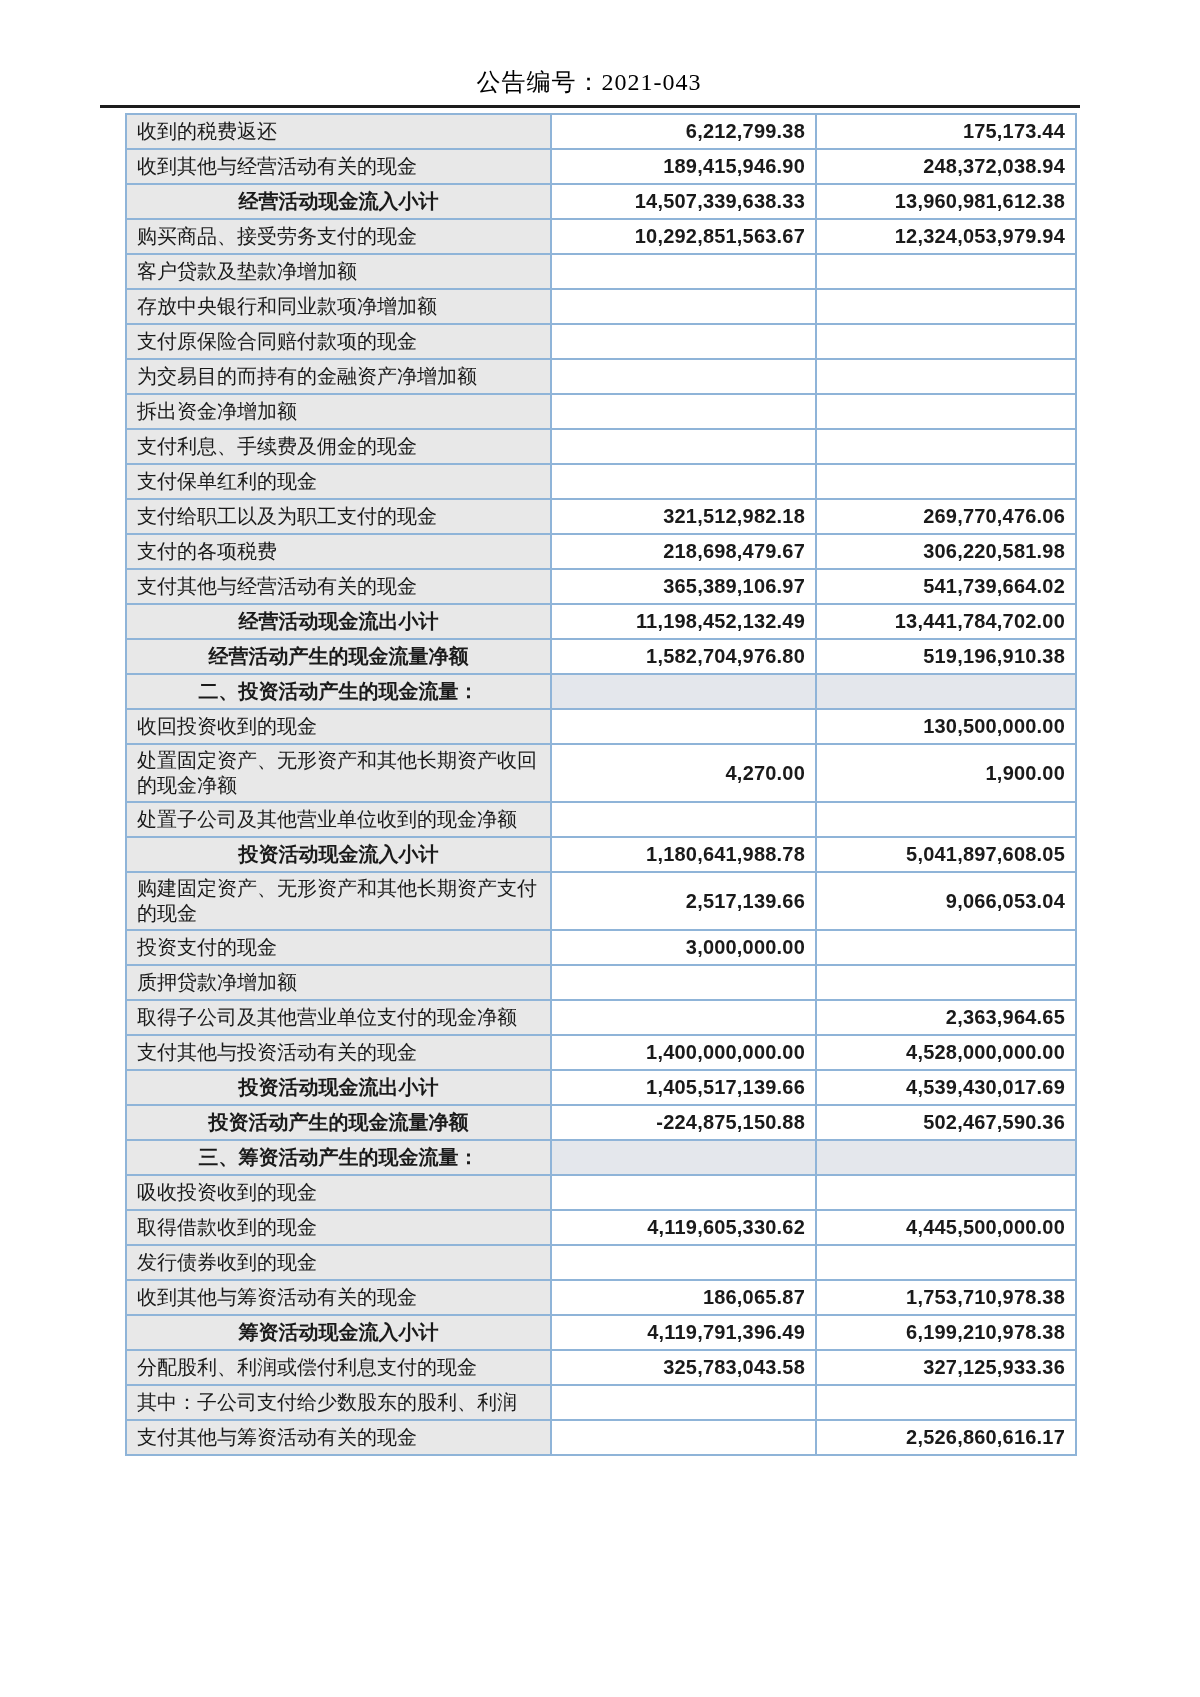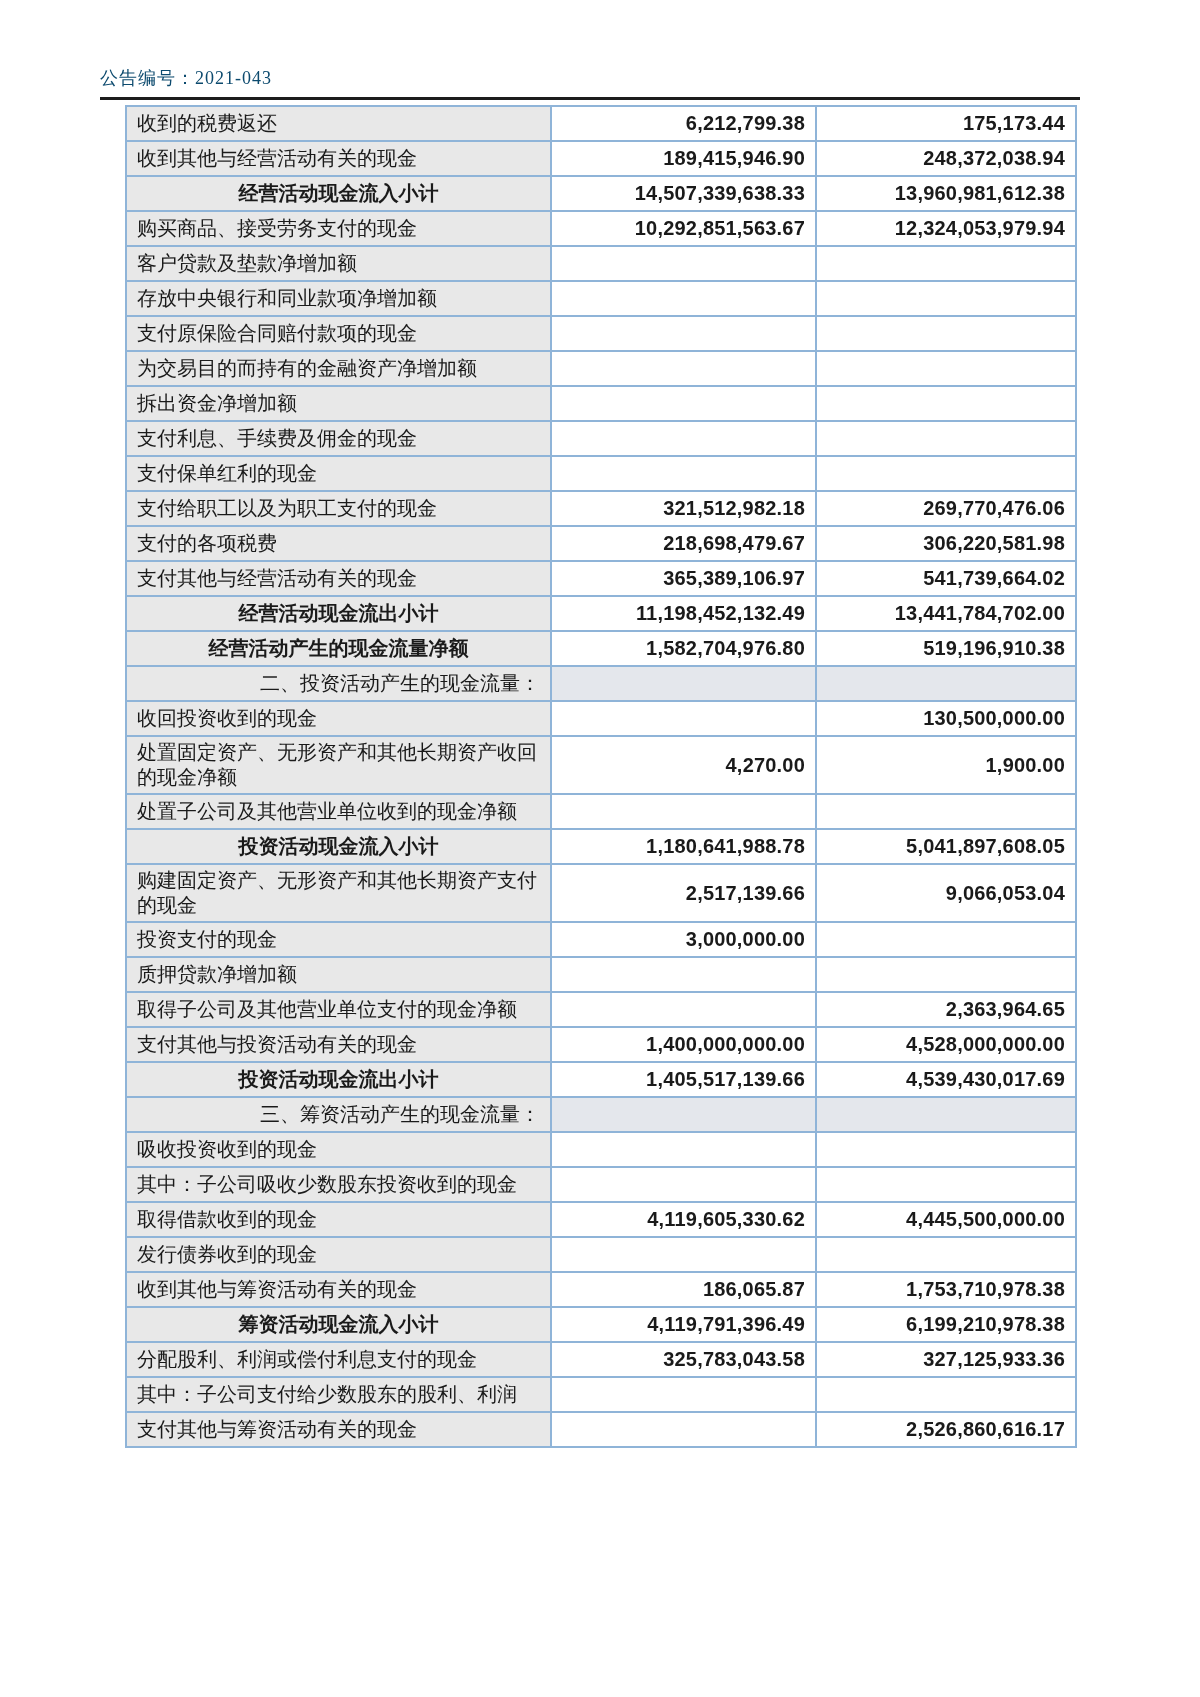--- a/index.html
+++ b/index.html
@@ -16,24 +16,24 @@
     font-family:"Liberation Serif","DejaVu Serif",serif;
     overflow:hidden;
   }
   .page{
     width:980px;            
     margin:0 auto 0 100px;
     padding-top:66px;
     box-sizing:border-box;
   }
   .doc-header{
-    text-align:left;
-    font-size:18px;
+    text-align:center;
+    font-size:24px;
     letter-spacing:1px;
-    color:#0c4a6e;
+    color:#000000;
     padding-right:2px;
   }
   .header-rule{
     border:none;
     border-top:3px solid #1c1c1c;
     margin:7px 0 0 0;
   }
   table.cash-flow{
     border-collapse:collapse;
     table-layout:fixed;
@@ -61,22 +61,22 @@
     font-family:"Liberation Sans","DejaVu Sans",sans-serif;
     font-weight:600;
     font-size:20px;
     letter-spacing:0.2px;
   }
   tr.row-subtotal td.cell-label{
     text-align:center;
     font-weight:700;
   }
   tr.row-section td.cell-label{
-    text-align:right;
-    font-weight:400;
+    text-align:center;
+    font-weight:700;
   }
   tr.row-section td.cell-value{
     background:var(--section-gray);
   }
 </style>
 </head>
 <body>
 
 <div class="page">
   <div class="doc-header">公告编号：2021-043</div>
@@ -217,32 +217,32 @@
         <tr class="row-item">
           <td class="cell-label">支付其他与投资活动有关的现金</td>
           <td class="cell-value">1,400,000,000.00</td>
           <td class="cell-value">4,528,000,000.00</td>
         </tr>
         <tr class="row-subtotal">
           <td class="cell-label">投资活动现金流出小计</td>
           <td class="cell-value">1,405,517,139.66</td>
           <td class="cell-value">4,539,430,017.69</td>
         </tr>
+        <tr class="row-subtotal">
+          <td class="cell-label">投资活动产生的现金流量净额</td>
+          <td class="cell-value">-224,875,150.88</td>
+          <td class="cell-value">502,467,590.36</td>
+        </tr>
         <tr class="row-section">
           <td class="cell-label">三、筹资活动产生的现金流量：</td>
           <td class="cell-value"></td>
           <td class="cell-value"></td>
         </tr>
         <tr class="row-item">
           <td class="cell-label">吸收投资收到的现金</td>
-          <td class="cell-value"></td>
-          <td class="cell-value"></td>
-        </tr>
-        <tr class="row-item">
-          <td class="cell-label">其中：子公司吸收少数股东投资收到的现金</td>
           <td class="cell-value"></td>
           <td class="cell-value"></td>
         </tr>
         <tr class="row-item">
           <td class="cell-label">取得借款收到的现金</td>
           <td class="cell-value">4,119,605,330.62</td>
           <td class="cell-value">4,445,500,000.00</td>
         </tr>
         <tr class="row-item">
           <td class="cell-label">发行债券收到的现金</td>

